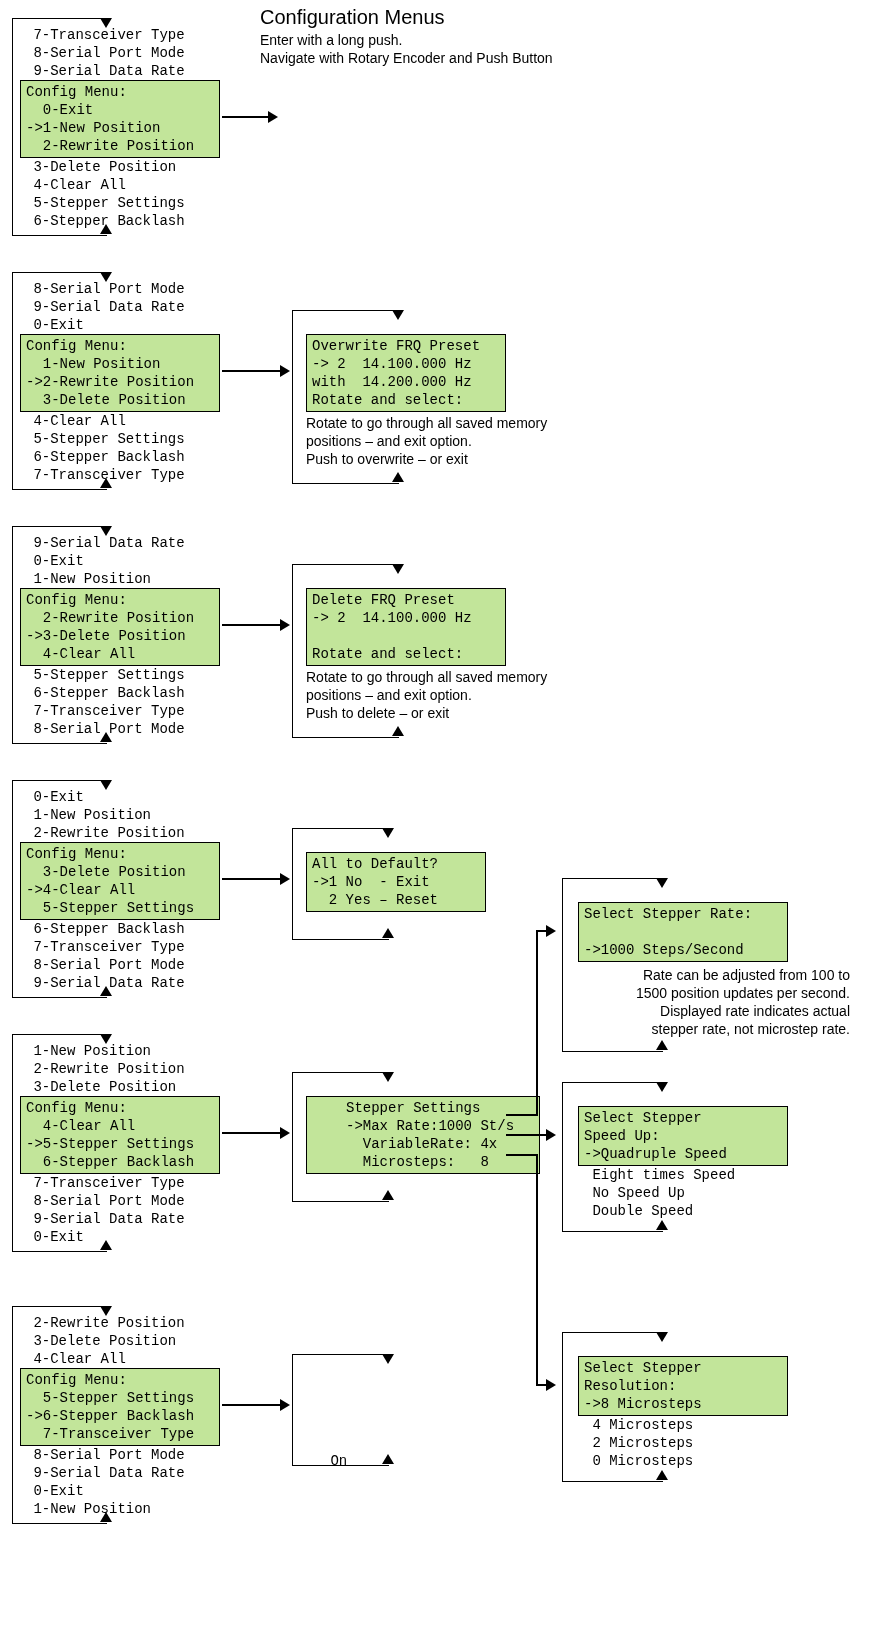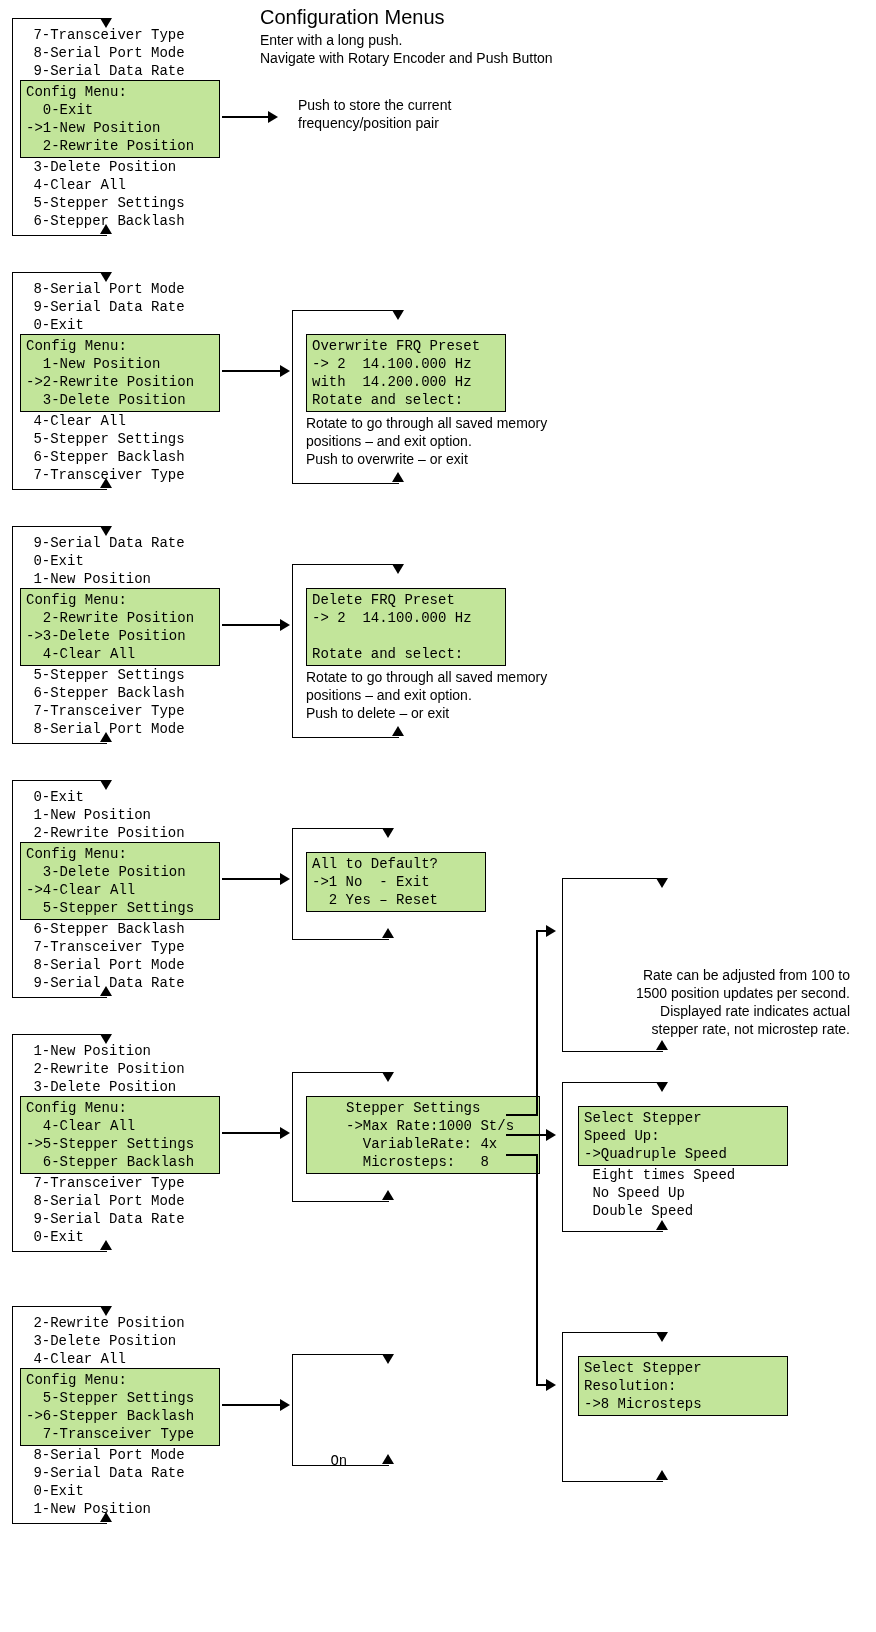--- a/index.html
+++ b/index.html
@@ -83,22 +83,20 @@
  5-Stepper Settings
  6-Stepper Backlash</div>
 
   <div class="loopbox" style="left:12px; top:18px; width:94px; height:216px; border-right:none;"></div>
   <div class="ah-d" style="left:100px; top:18px;"></div>
   <div class="ah-u" style="left:100px; top:224px;"></div>
 
   <div class="arrow-stem" style="left:222px; top:116px; width:46px; height:2px;"></div>
   <div class="ah-r" style="left:268px; top:111px;"></div>
 
-  <div class="note" style="left:298px; top:96px; white-space:pre-line; width:230px;">Push to store the current
-frequency/position pair</div>
 
   <div class="menulines" style="left:25px; top:280px;"> 8-Serial Port Mode
  9-Serial Data Rate
  0-Exit</div>
   <div class="greenbox" style="left:20px; top:334px; width:188px;">Config Menu:
   1-New Position
 -&gt;2-Rewrite Position
   3-Delete Position</div>
   <div class="menulines" style="left:25px; top:412px;"> 4-Clear All
  5-Stepper Settings
@@ -204,20 +202,23 @@
   <div class="arrow-stem" style="left:506px; top:1154px; width:30px; height:2px;"></div>
 
   <div class="arrow-stem" style="left:536px; top:930px; width:2px; height:186px;"></div>
   <div class="arrow-stem" style="left:536px; top:930px; width:12px; height:2px;"></div>
   <div class="ah-r" style="left:546px; top:925px;"></div>
 
   <div class="arrow-stem" style="left:536px; top:1154px; width:2px; height:230px;"></div>
   <div class="arrow-stem" style="left:536px; top:1384px; width:12px; height:2px;"></div>
   <div class="ah-r" style="left:546px; top:1379px;"></div>
 
+  <div class="greenbox" style="left:578px; top:902px; width:198px;">Select Stepper Rate:
+ 
+-&gt;1000 Steps/Second</div>
   <div class="note" style="left:560px; top:966px; white-space:pre-line; width:290px;text-align:right;">Rate can be adjusted from 100 to
 1500 position updates per second.
 Displayed rate indicates actual
 stepper rate, not microstep rate.</div>
   <div class="loopbox" style="left:562px; top:878px; width:100px; height:172px; border-right:none;"></div>
   <div class="ah-d" style="left:656px; top:878px;"></div>
   <div class="ah-u" style="left:656px; top:1040px;"></div>
 
   <div class="greenbox" style="left:578px; top:1106px; width:198px;">Select Stepper
 Speed Up:
@@ -225,20 +226,23 @@
   <div class="menulines" style="left:584px; top:1166px;"> Eight times Speed
  No Speed Up
  Double Speed</div>
   <div class="loopbox" style="left:562px; top:1082px; width:100px; height:148px; border-right:none;"></div>
   <div class="ah-d" style="left:656px; top:1082px;"></div>
   <div class="ah-u" style="left:656px; top:1220px;"></div>
 
   <div class="greenbox" style="left:578px; top:1356px; width:198px;">Select Stepper
 Resolution:
 -&gt;8 Microsteps</div>
+  <div class="menulines" style="left:584px; top:1416px;"> 4 Microsteps
+ 2 Microsteps
+ 0 Microsteps</div>
   <div class="loopbox" style="left:562px; top:1332px; width:100px; height:148px; border-right:none;"></div>
   <div class="ah-d" style="left:656px; top:1332px;"></div>
   <div class="ah-u" style="left:656px; top:1470px;"></div>
 
   <div class="menulines" style="left:25px; top:1314px;"> 2-Rewrite Position
  3-Delete Position
  4-Clear All</div>
   <div class="greenbox" style="left:20px; top:1368px; width:188px;">Config Menu:
   5-Stepper Settings
 -&gt;6-Stepper Backlash

